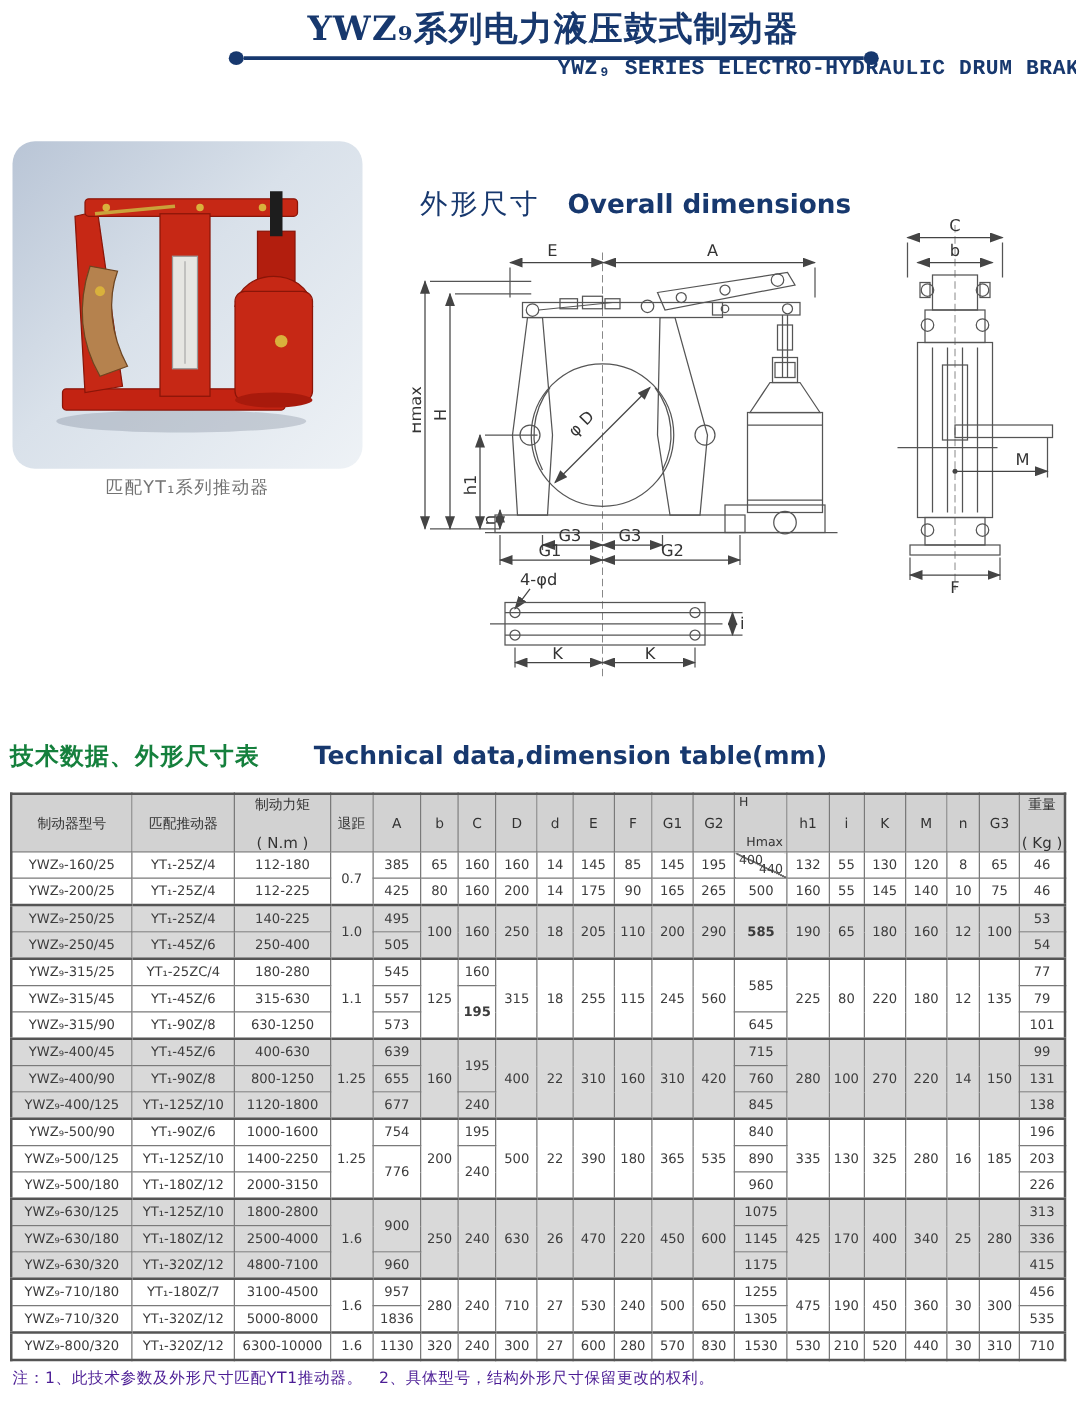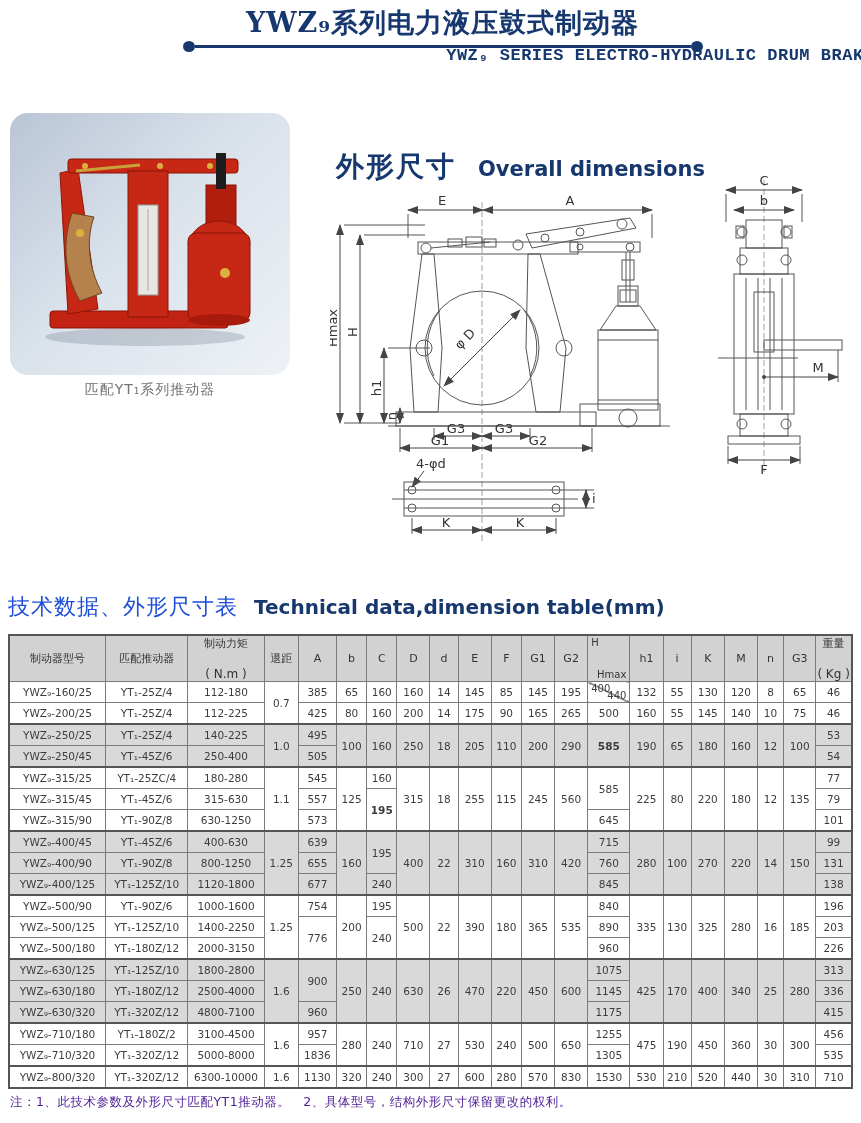--- a/index.html
+++ b/index.html
@@ -17,35 +17,35 @@
 
   
   .photo{position:absolute;top:113px;left:10px;width:280px;height:262px;border-radius:18px;overflow:hidden;
     background:linear-gradient(135deg,#b9c5d6 0%,#d9e1ea 45%,#eef2f6 100%);}
   .photo svg{display:block;width:100%;height:100%;}
   .photo-caption{position:absolute;top:381px;left:10px;width:280px;text-align:center;
     font-size:14px;color:#737373;letter-spacing:1px;}
 
   
   .dims-heading{position:absolute;top:148px;left:336px;display:flex;gap:22px;align-items:baseline;}
-  .dims-heading .cn{font-size:28px;font-weight:bold;color:#17386e;letter-spacing:2px;text-align:right;}
+  .dims-heading .cn{font-size:22px;font-weight:normal;color:#17386e;letter-spacing:2px;text-align:right;}
   .dims-heading .en{font-size:21px;font-weight:bold;color:#17386e;}
 
   
   .front-draw{position:absolute;top:190px;left:330px;}
   .side-draw{position:absolute;top:172px;left:698px;}
   svg text.dim{font-family:"DejaVu Sans",sans-serif;font-size:13px;fill:#333;}
   svg .thin{stroke:#555;stroke-width:1;fill:none;}
   svg .dimline{stroke:#444;stroke-width:1;fill:none;}
   svg .cl{stroke:#888;stroke-width:.8;stroke-dasharray:6 3;fill:none;}
 
   
   .table-heading{position:absolute;top:592px;left:8px;display:flex;gap:16px;align-items:baseline;}
-  .table-heading .cn{font-size:22px;font-weight:normal;color:#1d4ed8;letter-spacing:1px;}
-  .table-heading .en{font-size:20px;font-weight:bold;color:#17386e;}
+  .table-heading .cn{font-size:19px;font-weight:bold;color:#15803d;letter-spacing:1px;}
+  .table-heading .en{font-size:20px;font-weight:bold;color:#17386e;margin-left:27px;}
 
   
   table.tech{position:absolute;top:634px;left:8px;border-collapse:collapse;table-layout:fixed;width:845px;
     font-size:10.5px;color:#3c3c3c;}
   table.tech th,table.tech td{border:1px solid #7a7a7a;text-align:center;vertical-align:middle;
     padding:0;height:20px;overflow:hidden;white-space:nowrap;}
   table.tech th{background:#d2d2d2;font-weight:normal;height:40px;font-size:11px;color:#333;}
   table.tech th .sub{font-size:12px;margin-top:16px;}
   table.tech{border:2px solid #555;}
   table.tech tr.gs td{border-top:2px solid #555;}
@@ -574,21 +574,21 @@
         <tr class="shade">
           <td>YWZ₉-630/320</td>
           <td>YT₁-320Z/12</td>
           <td>4800-7100</td>
           <td>960</td>
           <td>1175</td>
           <td>415</td>
         </tr>
         <tr class="gs">
           <td>YWZ₉-710/180</td>
-          <td>YT₁-180Z/2</td>
+          <td>YT₁-180Z/7</td>
           <td>3100-4500</td>
           <td rowspan="2">1.6</td>
           <td>957</td>
           <td rowspan="2">280</td>
           <td rowspan="2">240</td>
           <td rowspan="2">710</td>
           <td rowspan="2">27</td>
           <td rowspan="2">530</td>
           <td rowspan="2">240</td>
           <td rowspan="2">500</td>

